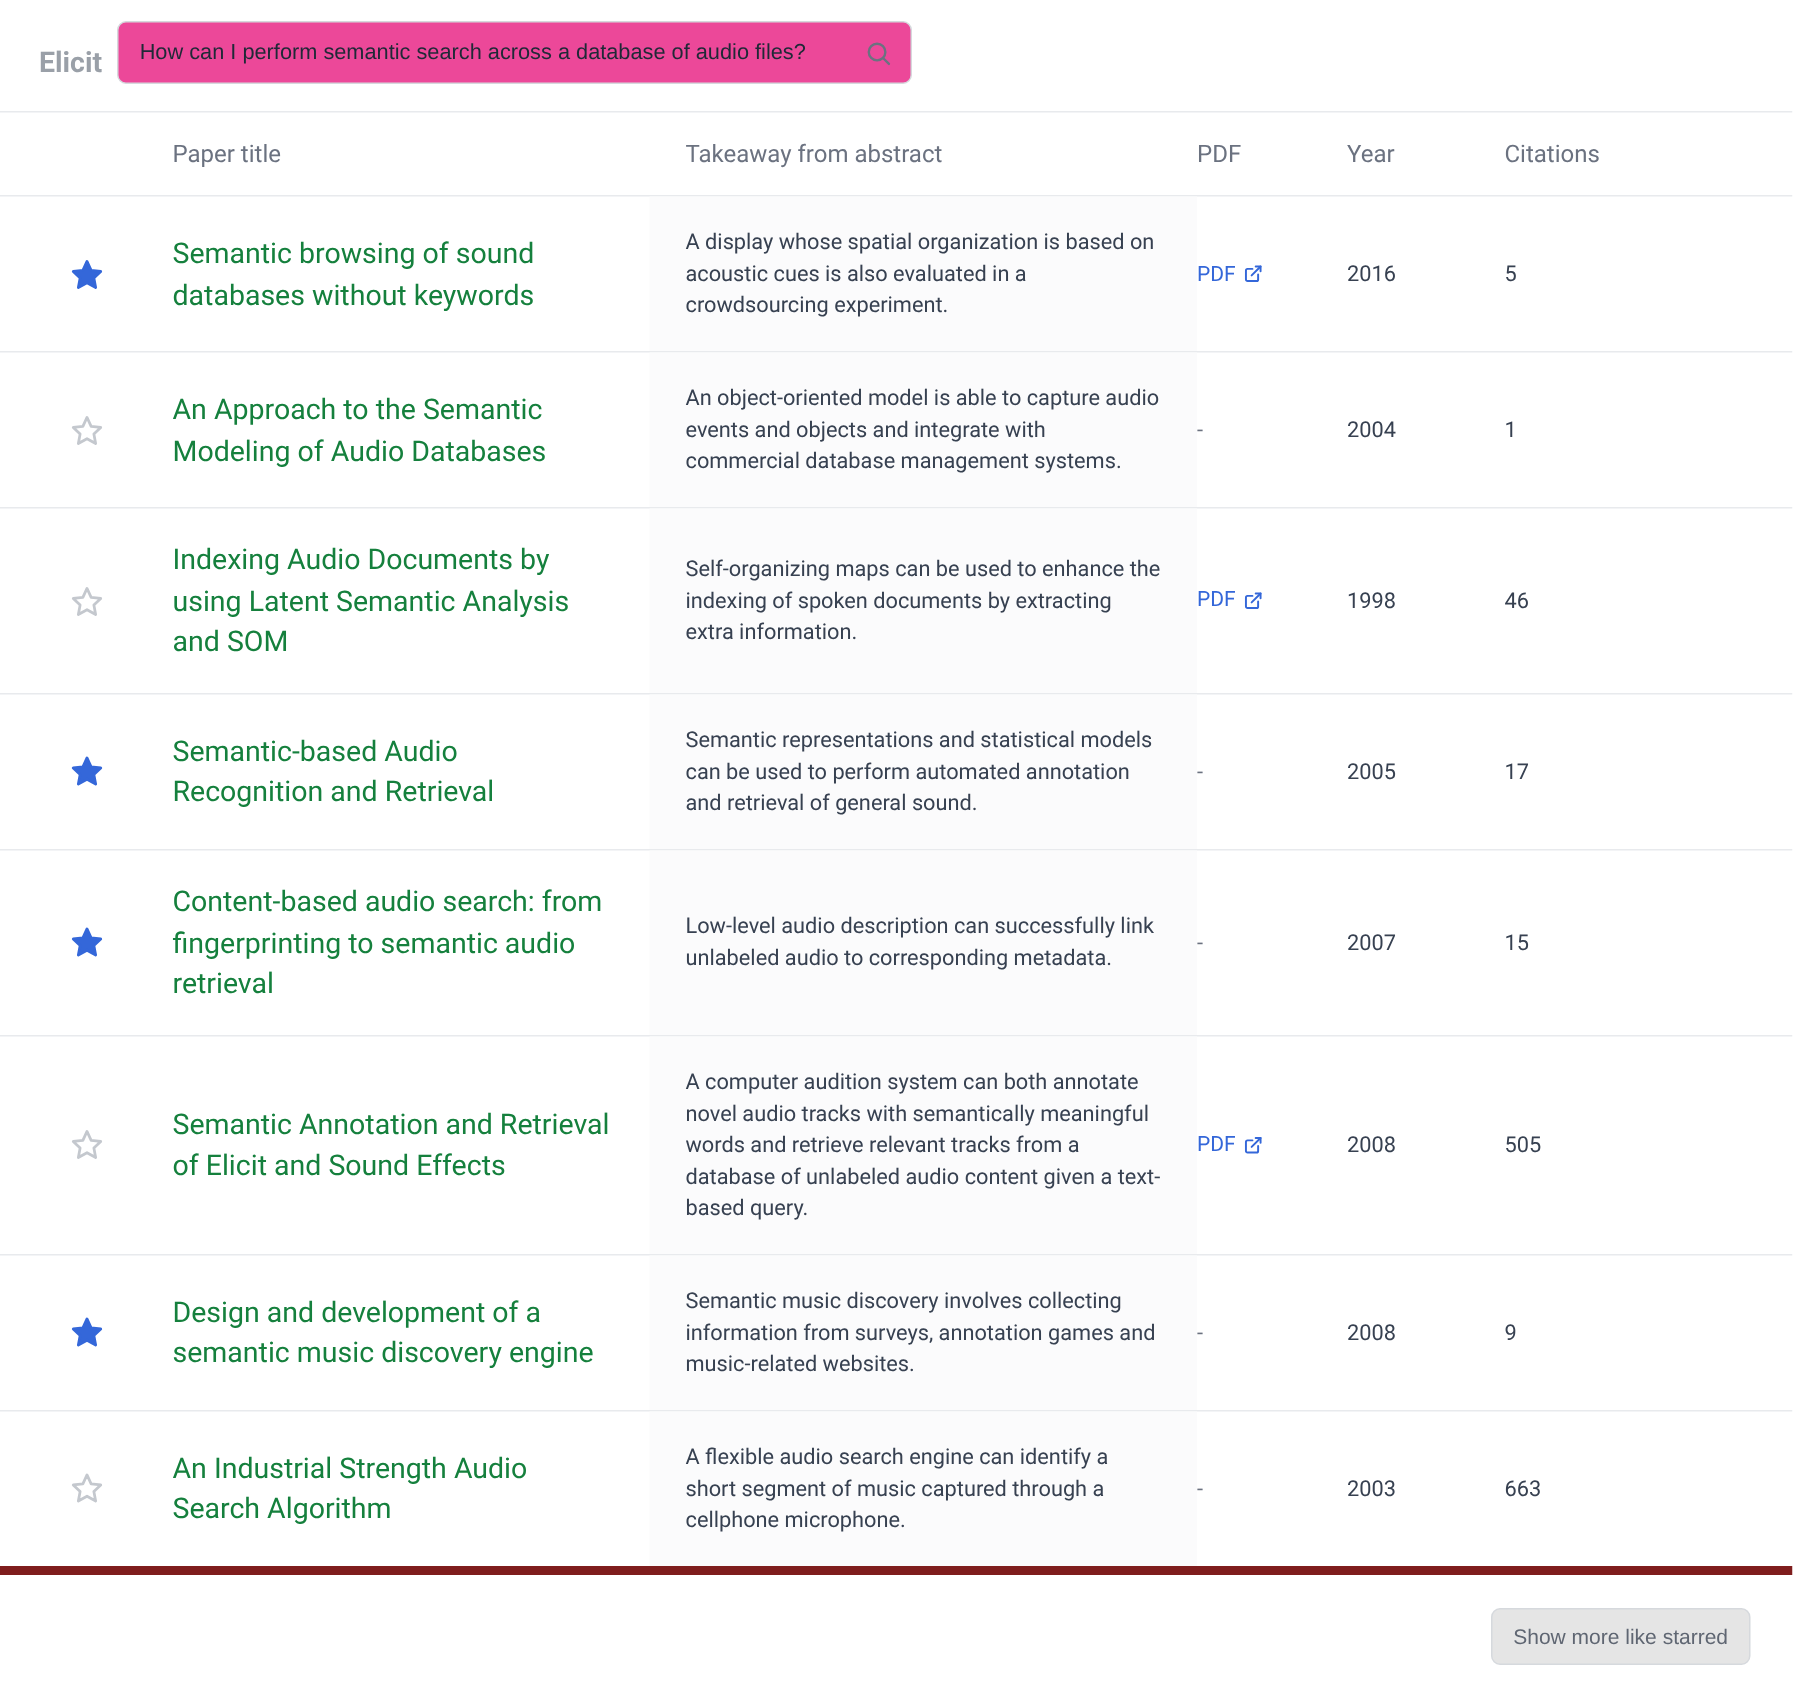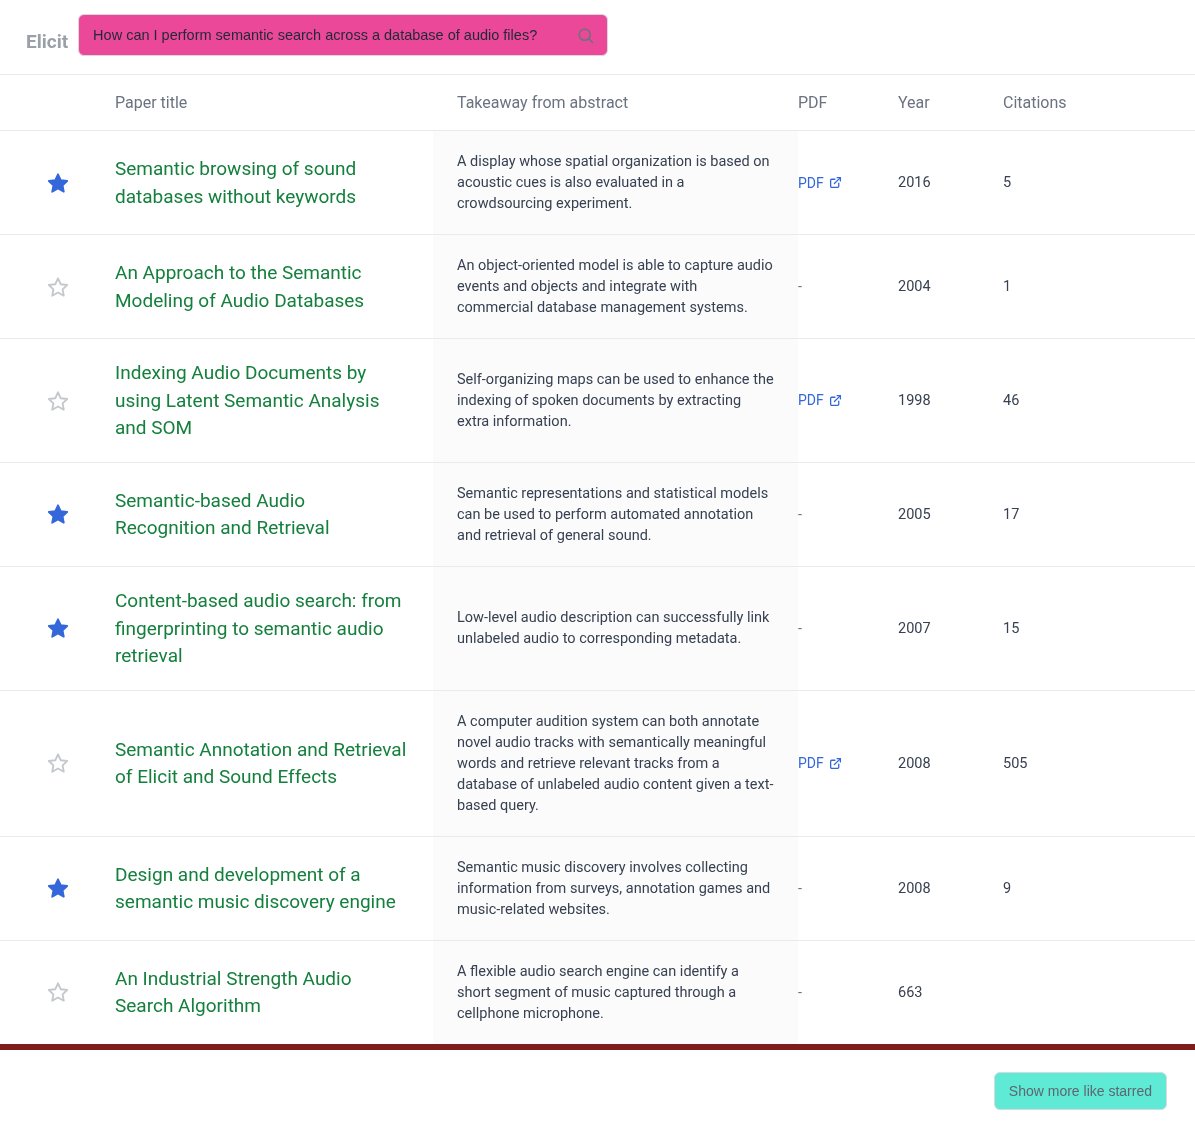--- a/index.html
+++ b/index.html
@@ -71,21 +71,21 @@
       color: #3467d9; text-decoration: none; display: inline-flex; align-items: center; gap: 5px;
       cursor: pointer; font-size: 14px;
     }
     .pdf-none { color: #6b7280; }
     .footer {
       display: flex; justify-content: flex-end;
       padding: 22px 28px;
     }
     .morebtn {
       border: 1px solid #d6d9dd;
-      background: #5eead4;
+      background: #e5e5e5;
       color: #5f6672;
       padding: 10px 14px;
       border-radius: 6px;
       cursor: pointer;
       font-size: 14px;
     }
   </style>
 </head>
 <body>
 
@@ -328,20 +328,23 @@
         <div class="cell title">
           <span>An Industrial Strength Audio Search Algorithm</span>
         </div>
         <div class="cell take">
           <span>A flexible audio search engine can identify a short segment of music captured through a cellphone microphone.</span>
         </div>
         <div class="cell">
           <span class="pdf-none">-</span>
         </div>
         <div class="cell">
+          <span>2003</span>
+        </div>
+        <div class="cell">
           <span>663</span>
         </div>
       </div>
     </div>
 </div>
 
 <div class="footer">
   <button class="morebtn">Show more like starred</button>
 </div>
 

